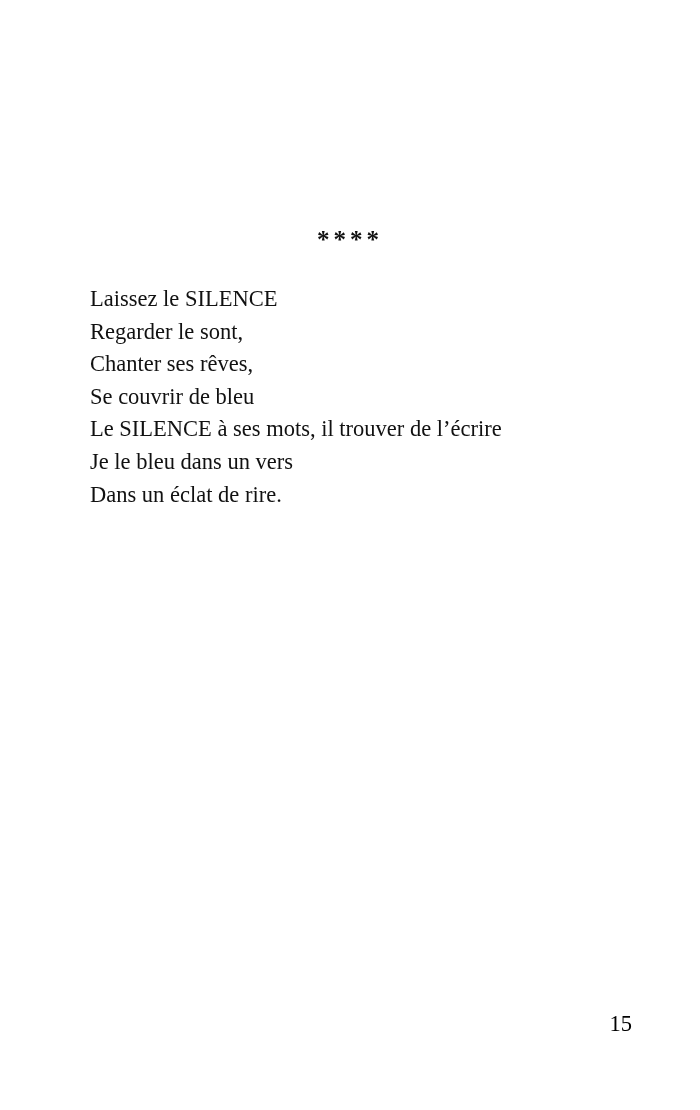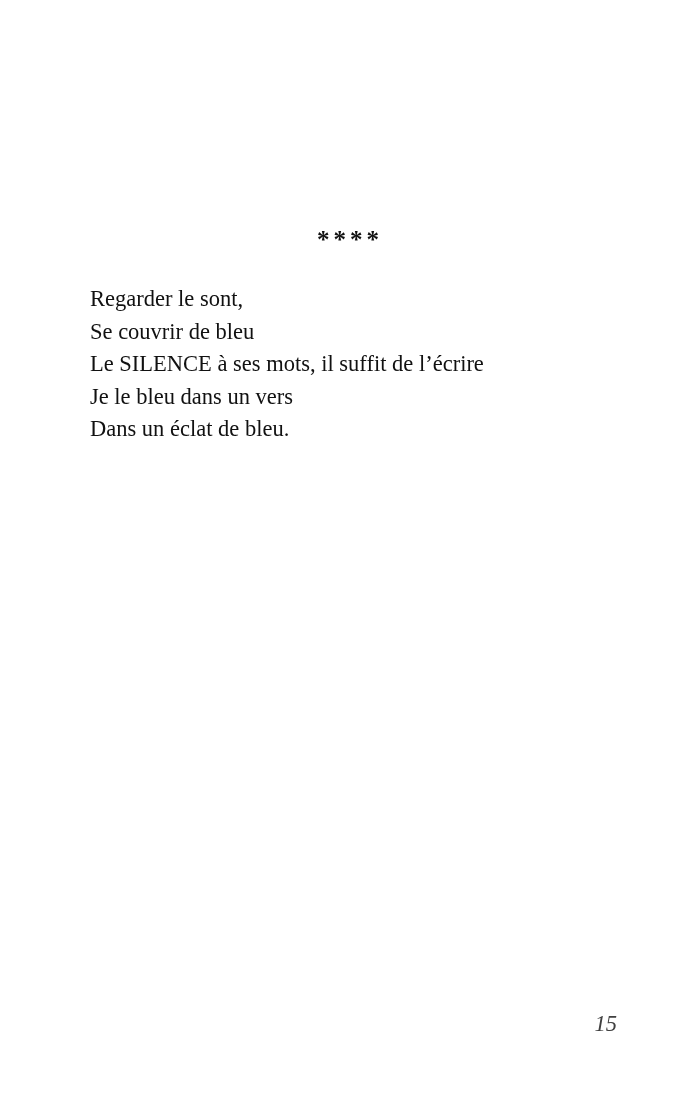--- a/index.html
+++ b/index.html
@@ -35,34 +35,35 @@
     font-size: 22.5px;
     line-height: 32.6px;
     color: #111111;
   }
   .poem-line {
     white-space: nowrap;
   }
   .page-number {
     position: absolute;
     top: 1011px;
-    right: 83px;
+    right: 68px;
     font-size: 22.5px;
-    color: #404040;
-    font-style: italic;
+    color: #000000;
   }
 </style>
 </head>
 <body>
 
 <div class="page">
   <div class="divider">****</div>
 
   <div class="poem">
+      <div class="poem-line">Laissez le SILENCE</div>
       <div class="poem-line">Regarder le sont,</div>
+      <div class="poem-line">Chanter ses rêves,</div>
       <div class="poem-line">Se couvrir de bleu</div>
-      <div class="poem-line">Le SILENCE à ses mots, il suffit de l’écrire</div>
+      <div class="poem-line">Le SILENCE à ses mots, il trouver de l’écrire</div>
       <div class="poem-line">Je le bleu dans un vers</div>
-      <div class="poem-line">Dans un éclat de bleu.</div>
+      <div class="poem-line">Dans un éclat de rire.</div>
     </div>
 
   <div class="page-number">15</div>
 </div>
 
 </body></html>

